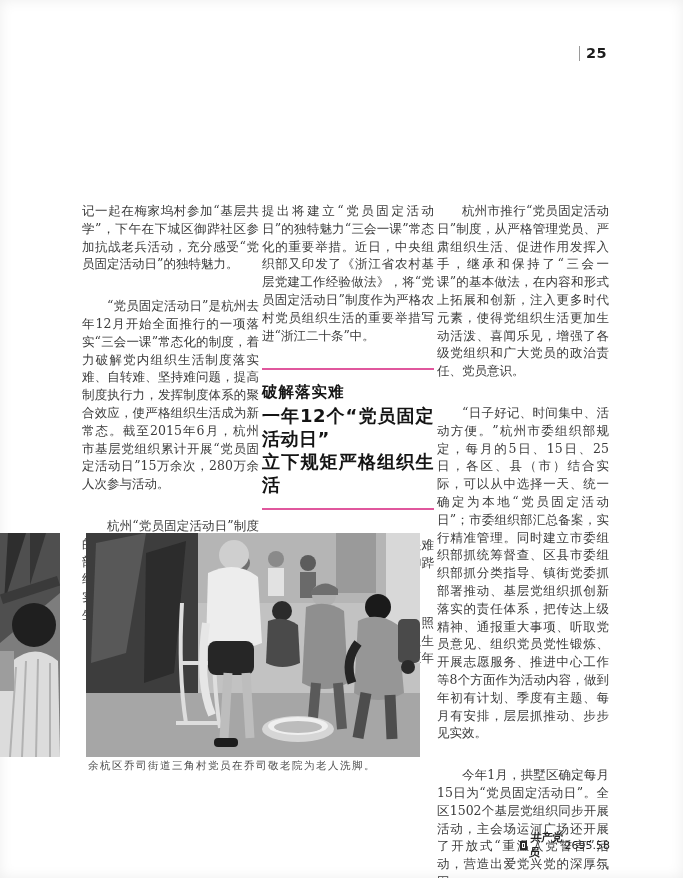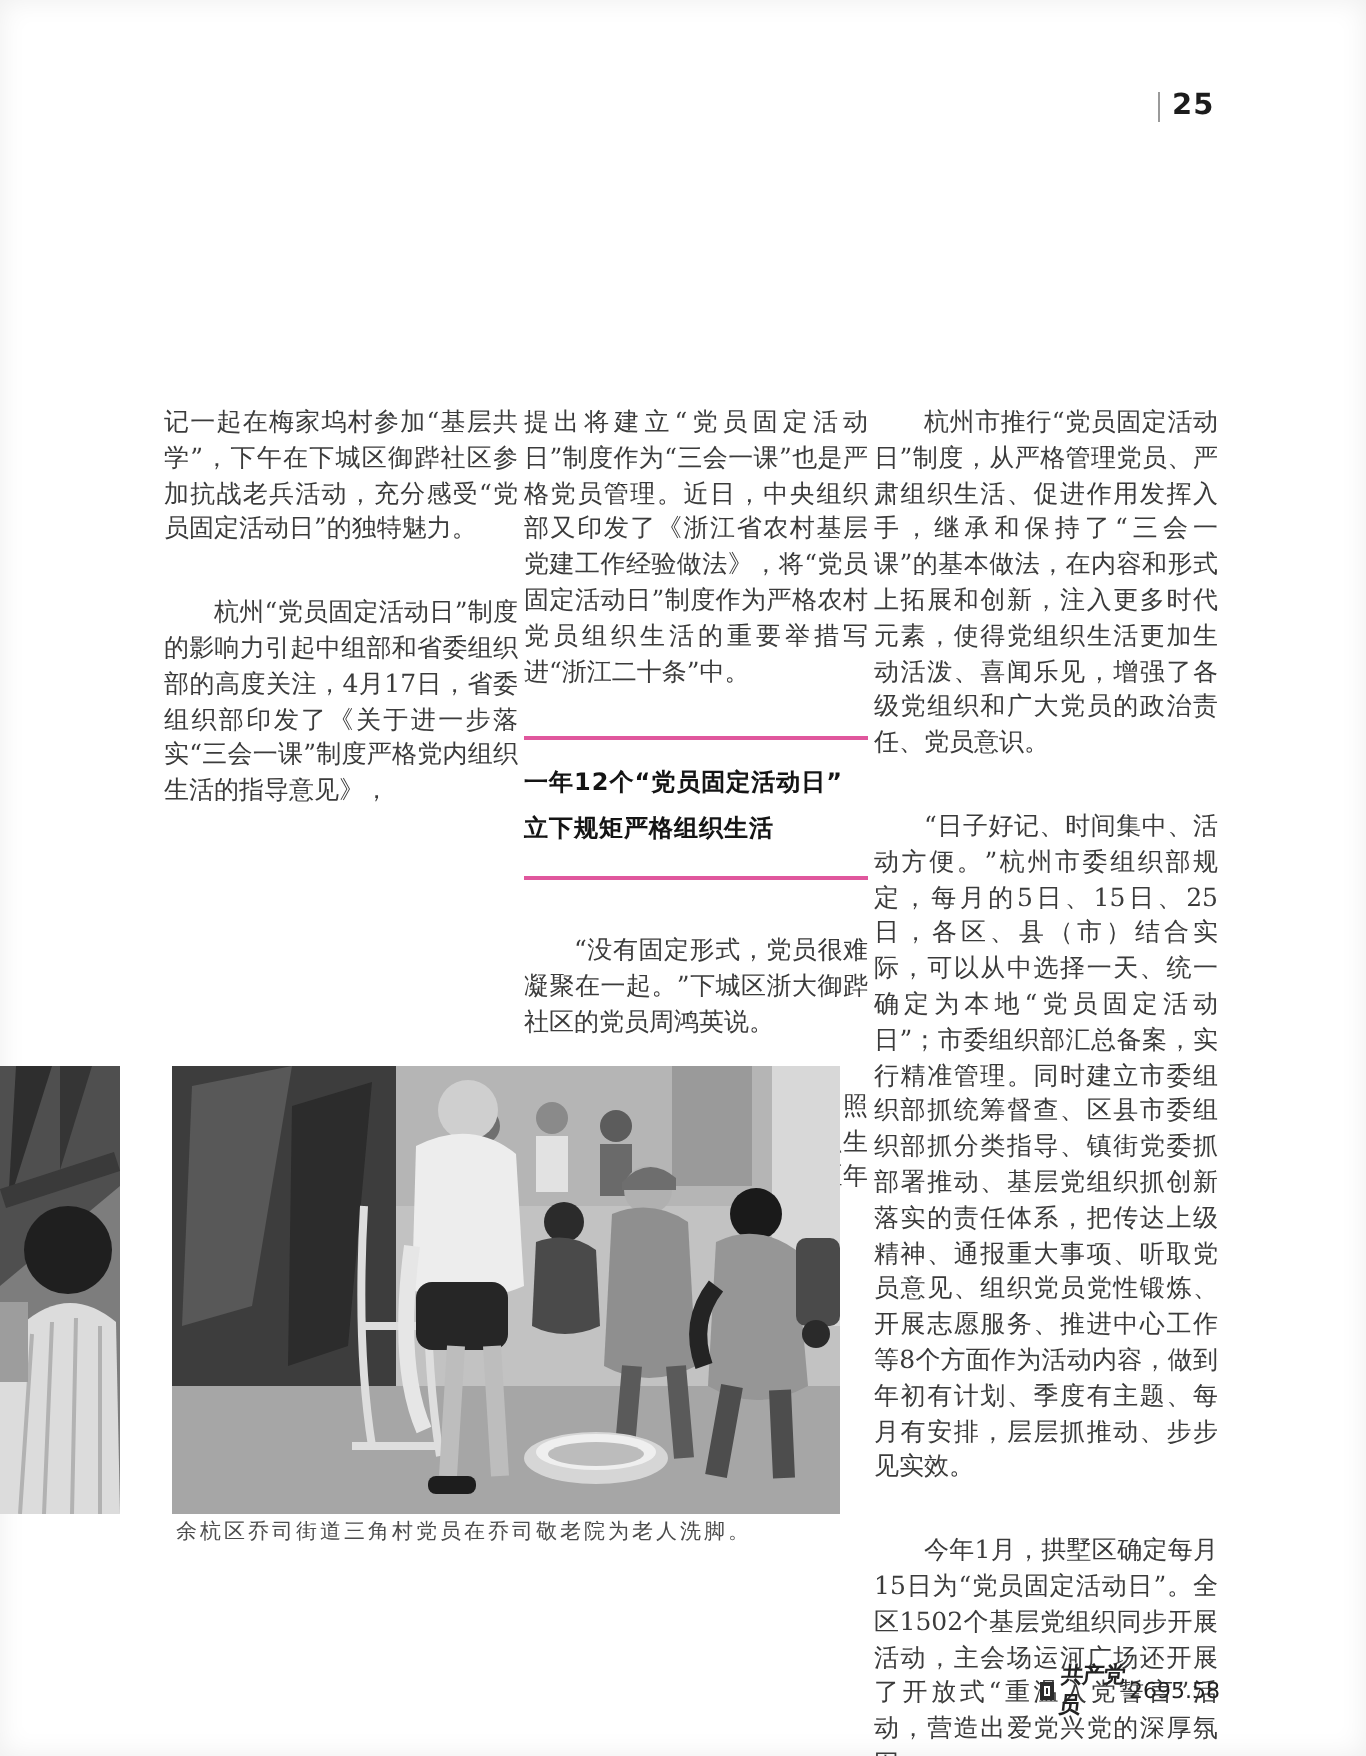--- a/index.html
+++ b/index.html
@@ -25,21 +25,21 @@
   #col2 { left:262px; width:172px; }
   #col3 { left:437px; width:172px; }
 
   
   .section-header { margin-top:24px; margin-bottom:26px;
     border-top:2px solid #e0579d; border-bottom:2px solid #e0579d;
     padding:10px 0 12px 0;
     font-family:"DejaVu Sans","Liberation Sans",sans-serif; color:#141414; }
   .section-header .hd-title { font-size:15.5px; font-weight:bold; line-height:24px;
     letter-spacing:1px; }
-  .section-header .hd-sub { font-size:12px; font-weight:bold; line-height:23px;
+  .section-header .hd-sub { font-size:18px; font-weight:bold; line-height:23px;
     letter-spacing:0.5px; }
 
   
   .photo { position:absolute; top:533px; height:224px; overflow:hidden; background:#8d8d8d; }
   #photo-left { left:0; width:60px; }
   #photo-main { left:86px; width:334px; }
   .photo svg { display:block; width:100%; height:100%; }
 
   .caption { position:absolute; left:88px; top:759px; width:350px;
     font-size:10.5px; color:#4c4c4c; letter-spacing:1.5px; }
@@ -60,26 +60,28 @@
 
 <div class="page">
 
   <div class="pageno">
     <span class="bar"></span>
     <span class="num">25</span>
   </div>
 
   <div class="col" id="col1">
     <p>记一起在梅家坞村参加“基层共学”，下午在下城区御跸社区参加抗战老兵活动，充分感受“党员固定活动日”的独特魅力。</p>
+    <p class="indent">“党员固定活动日”是杭州去年12月开始全面推行的一项落实“三会一课”常态化的制度，着力破解党内组织生活制度落实难、自转难、坚持难问题，提高制度执行力，发挥制度体系的聚合效应，使严格组织生活成为新常态。截至2015年6月，杭州市基层党组织累计开展“党员固定活动日”15万余次，280万余人次参与活动。</p>
     <p class="indent">杭州“党员固定活动日”制度的影响力引起中组部和省委组织部的高度关注，4月17日，省委组织部印发了《关于进一步落实“三会一课”制度严格党内组织生活的指导意见》，</p>
   </div>
 
   <div class="col" id="col2">
-    <p>提出将建立“党员固定活动日”制度作为“三会一课”也是严格党员管理。近日，中央组织部又印发了《浙江省农村基层党建工作经验做法》，将“党员固定活动日”制度作为严格农村党员组织生活的重要举措写进“浙江二十条”中。</p>
+    <p>提出将建立“党员固定活动日”的独特魅力“三会一课”常态化的重要举措。近日，中央组织部又印发了《浙江省农村基层党建工作经验做法》，将“党员固定活动日”制度作为严格农村党员组织生活的重要举措写进“浙江二十条”中。</p>
     <div class="section-header">
+      <div class="hd-title">破解落实难</div>
       <div class="hd-sub">一年12个“党员固定活动日”</div>
       <div class="hd-sub">立下规矩严格组织生活</div>
     </div>
     <p class="indent">“没有固定形式，党员很难凝聚在一起。”下城区浙大御跸社区的党员周鸿英说。</p>
     <p class="indent">“学学文件，念念报纸，照本宣科，已经无法适应组织生活新常态的要求了。”西湖区年轻党员李红认为。</p>
   </div>
 
   <div class="col" id="col3">
     <p class="indent">杭州市推行“党员固定活动日”制度，从严格管理党员、严肃组织生活、促进作用发挥入手，继承和保持了“三会一课”的基本做法，在内容和形式上拓展和创新，注入更多时代元素，使得党组织生活更加生动活泼、喜闻乐见，增强了各级党组织和广大党员的政治责任、党员意识。</p>
     <p class="indent">“日子好记、时间集中、活动方便。”杭州市委组织部规定，每月的5日、15日、25日，各区、县（市）结合实际，可以从中选择一天、统一确定为本地“党员固定活动日”；市委组织部汇总备案，实行精准管理。同时建立市委组织部抓统筹督查、区县市委组织部抓分类指导、镇街党委抓部署推动、基层党组织抓创新落实的责任体系，把传达上级精神、通报重大事项、听取党员意见、组织党员党性锻炼、开展志愿服务、推进中心工作等8个方面作为活动内容，做到年初有计划、季度有主题、每月有安排，层层抓推动、步步见实效。</p>

